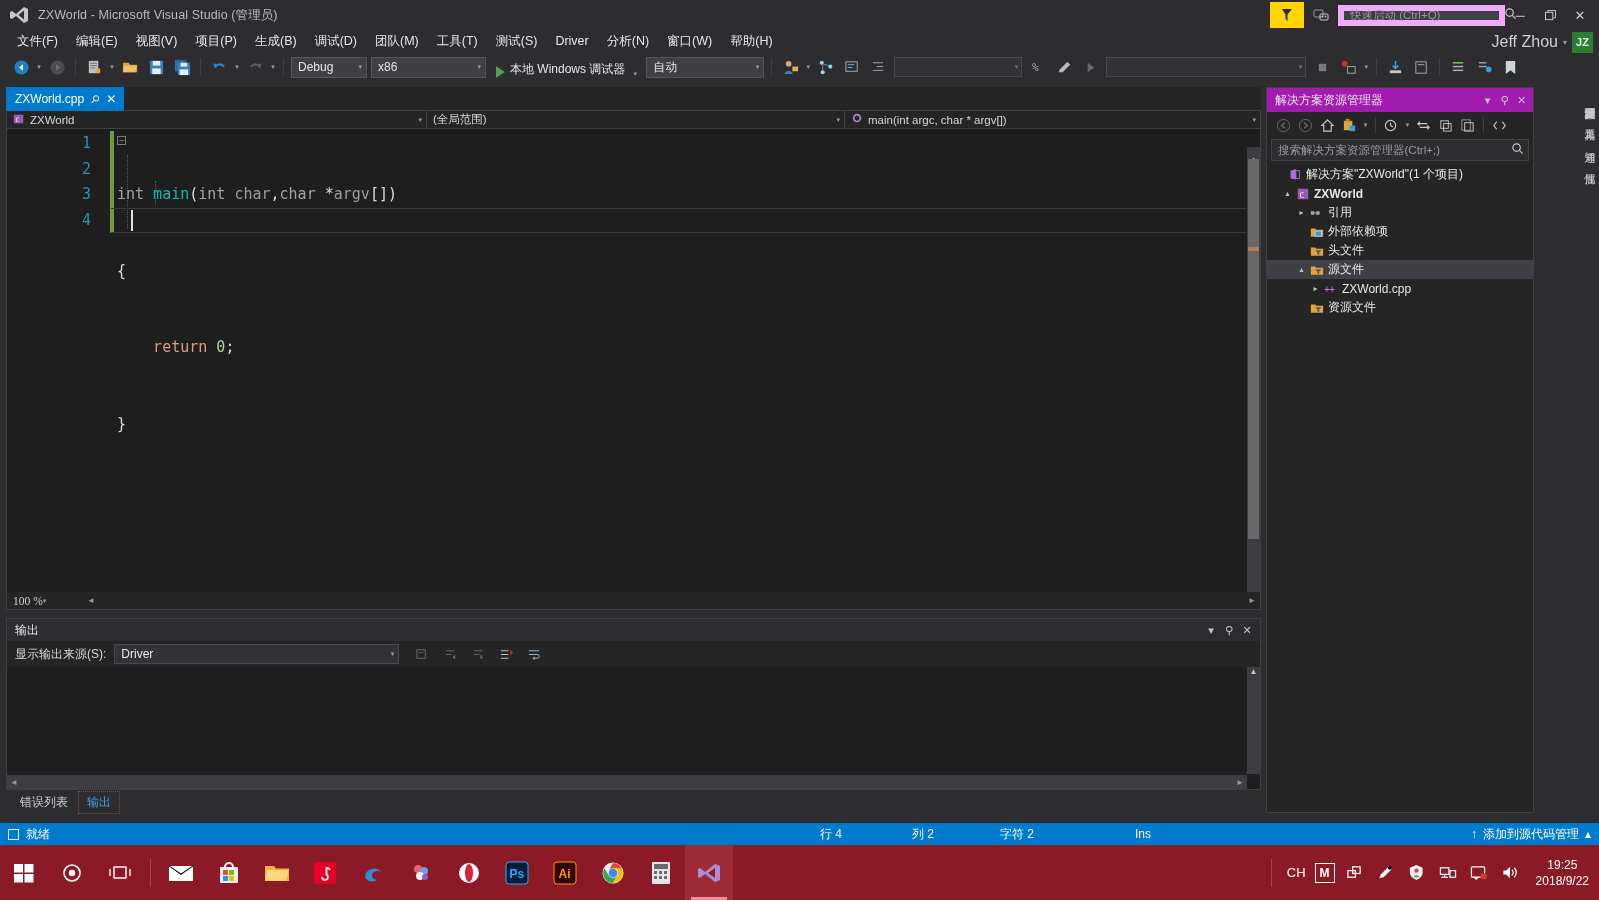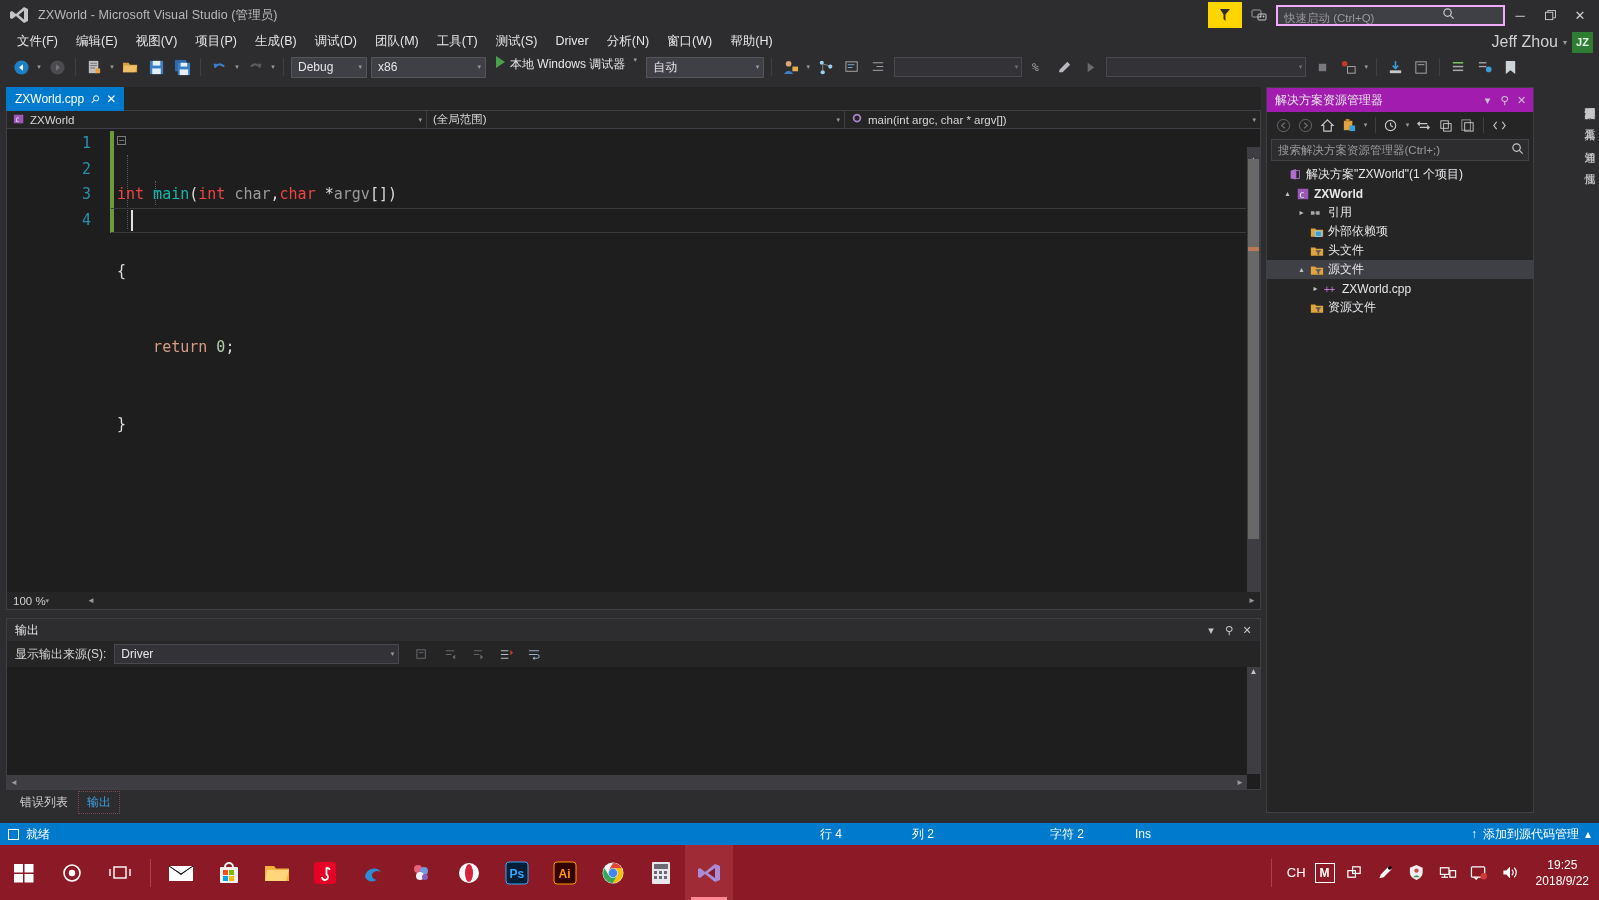--- a/index.html
+++ b/index.html
@@ -25,22 +25,22 @@
   .title-right {
     position: absolute; right: 0; top: 0; height: 30px;
     display: flex; align-items: center;
   }
   .flag-badge {
     width: 34px; height: 26px; background: #ffd500; margin-right: 4px;
     display: flex; align-items: center; justify-content: center;
   }
   .feedback-icon { width: 26px; height: 26px; display:flex; align-items:center; justify-content:center; }
   .quicklaunch {
-    width: 229px; height: 21px; background: #3f3f46; border: 2px solid #f0abfc;
-    display: flex; align-items: flex-end; padding: 0 4px 0 6px; margin-left: 4px;
+    width: 167px; height: 21px; background: #3f3f46; border: 6px solid #f0abfc;
+    display: flex; align-items: center; padding: 0 4px 0 6px; margin-left: 4px;
   }
   .quicklaunch input {
     background: transparent; border: 0; outline: none; color: #9a9a9d;
     font-size: 11.5px; width: 158px; font-family: inherit;
   }
   .quicklaunch input::placeholder { color: #9a9a9d; }
   .win-btn {
     width: 30px; height: 28px; display: flex; align-items: center;
     justify-content: center; color: #cfcfd2; font-size: 13px;
   }
@@ -78,21 +78,21 @@
   .tb-caret { color: #9a9a9d; font-size: 7px; width: 10px; text-align: center; }
   .tb-sep { width: 1px; height: 18px; background: #3f3f46; margin: 0 5px; }
   .tb-combo {
     height: 21px; background: #3f3f46; border: 1px solid #555558;
     display: flex; align-items: center; justify-content: space-between;
     padding: 0 4px 0 6px; color: #e6e6e8; font-size: 12px; margin: 0 2px;
   }
   .tb-combo .cv { overflow: hidden; white-space: nowrap; }
   .tb-combo .cc { color: #9a9a9d; font-size: 7px; margin-left: 6px; }
   .tb-run {
-    height: 22px; display: flex; align-items: flex-start; gap: 5px;
+    height: 22px; display: flex; align-items: flex-end; gap: 5px;
     color: #e6e6e8; font-size: 12px; padding: 0 4px; margin-left: 4px;
   }
   .play-tri {
     width: 0; height: 0; border-left: 9px solid #49a148;
     border-top: 6px solid transparent; border-bottom: 6px solid transparent;
   }
   .tb-field {
     height: 20px; background: #333337; border: 1px solid #484850;
     margin: 0 3px; display:flex; align-items:center; justify-content:flex-end;
     padding-right:3px;
@@ -139,21 +139,21 @@
   }
   .gutter-num div { padding-right: 8px; }
   .change-bar {
     position: absolute; left: 103px; top: 2px; width: 4px; height: 102px;
     background: #6e9a3c;
   }
   .code-lines {
     position: absolute; left: 110px; top: 0; right: 14px; padding-top: 2px;
     color: #dcdcdc; white-space: pre;
   }
-  .k-type { color: #ef4444; }
+  .k-type { color: #a3a3a3; }
   .k-kw  { color: #d69d85; }
   .k-plain { color: #dcdcdc; }
   .k-ident { color: #9b9b9b; }
   .k-num { color: #b5cea8; }
   .k-fn { color: #14b8a6; }
   .fold-box {
     position: absolute; left: 110px; top: 7px; width: 9px; height: 9px;
     border: 1px solid #7a7a7a; color: #9a9a9a; font-size: 8px;
     line-height: 7px; text-align: center; font-family: "DejaVu Sans", sans-serif;
   }
@@ -191,21 +191,21 @@
   }
 
   
   .zoombar {
     position: absolute; left: 6px; top: 592px; width: 1255px; height: 18px;
     background: #252526; border: 1px solid #3f3f46; border-top: none;
     display: flex; align-items: center;
   }
   .zoom-combo {
     display: flex; align-items: center; gap: 0; color: #d0d0d2;
-    font-size: 11.5px; padding: 0 6px; width: 76px;
+    font-size: 11.5px; padding: 0 6px; width: 76px; font-family: Liberation Serif, serif;
   }
   .zoom-combo .zc { color: #9a9a9d; font-size: 7px; }
   .hscroll { flex: 1; display: flex; align-items: center;
     justify-content: space-between; color: #9a9a9d; font-size: 8px;
     padding: 0 4px; }
 
   
   .output-panel {
     position: absolute; left: 6px; top: 618px; width: 1255px; height: 172px;
     background: #252526; border: 1px solid #3f3f46;
@@ -914,21 +914,21 @@
     <div class="vtab">属性</div>
   </div>
 
   <div class="statusbar">
     <div class="sb-ready">
       <span class="sb-sq"></span>
       <span>就绪</span>
     </div>
     <span style="position:absolute;left:820px">行 4</span>
     <span style="position:absolute;left:912px">列 2</span>
-    <span style="position:absolute;left:1050px">字符 2</span>
+    <span style="position:absolute;left:1000px">字符 2</span>
     <span style="position:absolute;left:1135px">Ins</span>
     <div class="sb-right">
       <span>↑</span>
       <span>添加到源代码管理</span>
       <span>▴</span>
     </div>
   </div>
 
   <div class="taskbar">
     <div class="tb-item">

